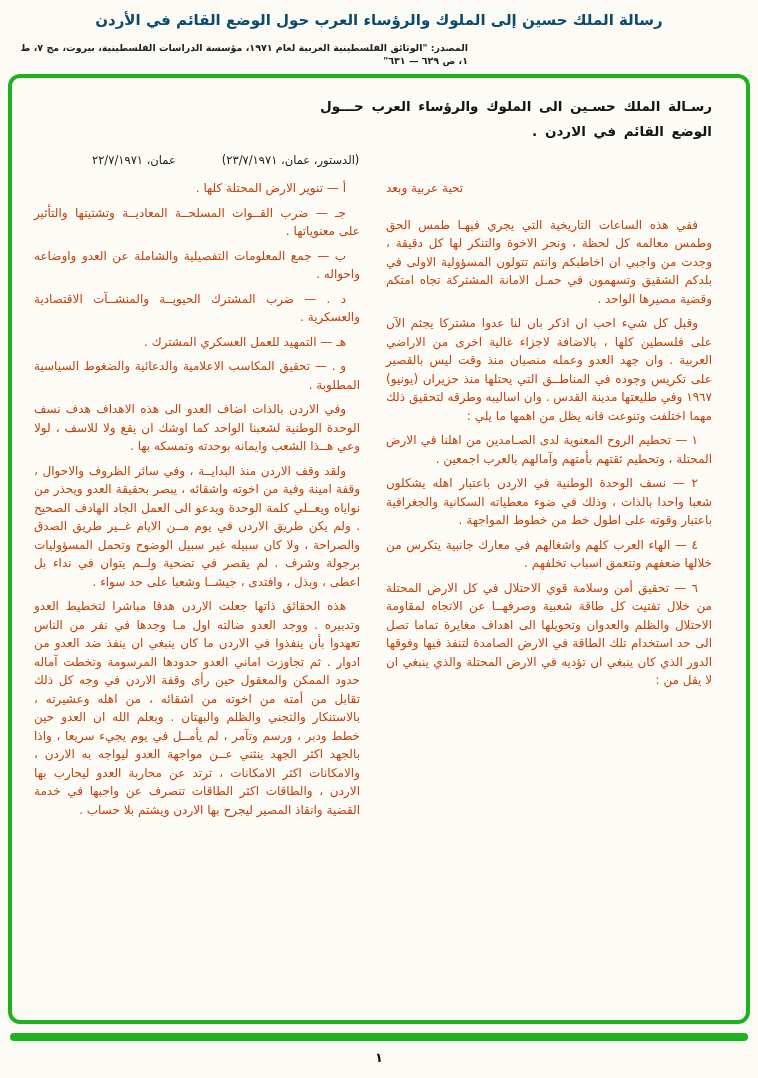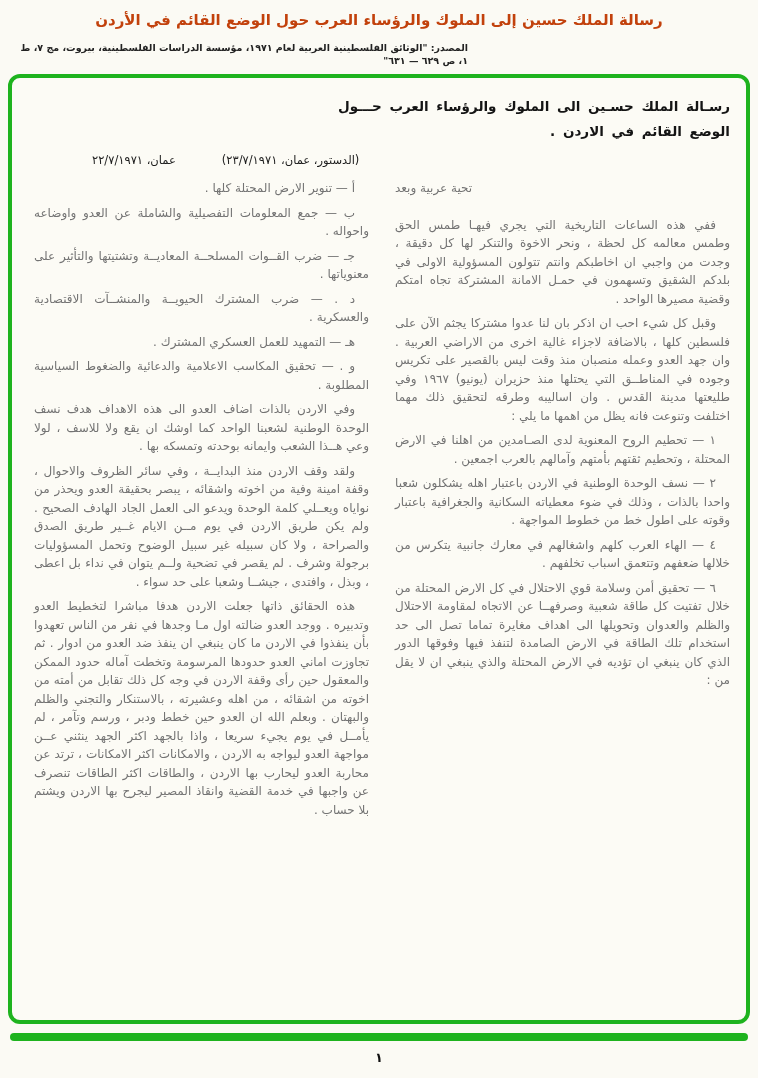--- a/index.html
+++ b/index.html
@@ -16,38 +16,38 @@
     background: #fbfaf4;
     padding: 10px 8px 0 8px;
     position: relative;
   }
   .header-title {
     direction: rtl;
     text-align: center;
     font-weight: bold;
     font-size: 15px;
     line-height: 20px;
-    color: #c2410c;
+    color: #0c4a6e;
   }
   .source-line {
     direction: rtl;
     width: 460px;
     margin-top: 11px;
     font-size: 9.5px;
     font-weight: bold;
     line-height: 13px;
     color: #222;
   }
   .doc-box {
     margin-top: 7px;
     height: 950px;
     border: 4px solid #1eb31e;
     border-radius: 12px;
     background: #fcfbf5;
-    padding: 16px 16px 10px 22px;
+    padding: 16px 34px 10px 22px;
     overflow: hidden;
   }
   .doc-title {
     direction: rtl;
     text-align: right;
     font-weight: bold;
     font-size: 13.5px;
     line-height: 25px;
     word-spacing: 3px;
     color: #141414;
@@ -64,21 +64,21 @@
   .columns {
     direction: rtl;
     display: flex;
     gap: 26px;
   }
   .col {
     flex: 1;
     font-size: 12px;
     line-height: 18.5px;
     text-align: justify;
-    color: #737373;
+    color: #c2410c;
   }
   .col p {
     margin-bottom: 6px;
     text-indent: 14px;
   }
   .col p.greet {
     text-indent: 0;
     text-align: left;
     margin-bottom: 18px;
   }
@@ -124,22 +124,22 @@
         <p>ففي هذه الساعات التاريخية التي يجري فيهـا طمس الحق وطمس معالمه كل لحظة ، ونحر الاخوة والتنكر لها كل دقيقة ، وجدت من واجبي ان اخاطبكم وانتم تتولون المسؤولية الاولى في بلدكم الشقيق وتسهمون في حمـل الامانة المشتركة تجاه امتكم وقضية مصيرها الواحد .</p>
         <p>وقبل كل شيء احب ان اذكر بان لنا عدوا مشتركا يجثم الآن على فلسطين كلها ، بالاضافة لاجزاء غالية اخرى من الاراضي العربية . وان جهد العدو وعمله منصبان منذ وقت ليس بالقصير على تكريس وجوده في المناطــق التي يحتلها منذ حزيران (يونيو) ١٩٦٧ وفي طليعتها مدينة القدس . وان اساليبه وطرقه لتحقيق ذلك مهما اختلفت وتنوعت فانه يظل من اهمها ما يلي :</p>
         <p>١ — تحطيم الروح المعنوية لدى الصـامدين من اهلنا في الارض المحتلة ، وتحطيم ثقتهم بأمتهم وآمالهم بالعرب اجمعين .</p>
         <p>٢ — نسف الوحدة الوطنية في الاردن باعتبار اهله يشكلون شعبا واحدا بالذات ، وذلك في ضوء معطياته السكانية والجغرافية باعتبار وقوته على اطول خط من خطوط المواجهة .</p>
         <p>٤ — الهاء العرب كلهم واشغالهم في معارك جانبية يتكرس من خلالها ضعفهم وتتعمق اسباب تخلفهم .</p>
         <p>٦ — تحقيق أمن وسلامة قوي الاحتلال في كل الارض المحتلة من خلال تفتيت كل طاقة شعبية وصرفهــا عن الاتجاه لمقاومة الاحتلال والظلم والعدوان وتحويلها الى اهداف مغايرة تماما تصل الى حد استخدام تلك الطاقة في الارض الصامدة لتنفذ فيها وفوقها الدور الذي كان ينبغي ان تؤديه في الارض المحتلة والذي ينبغي ان لا يقل من :</p>
       </div>
 
       <div class="col">
         <p>أ — تنوير الارض المحتلة كلها .</p>
+        <p>جـ — ضرب القــوات المسلحــة المعاديــة وتشتيتها والتأثير على معنوياتها .</p>
         <p>ب — جمع المعلومات التفصيلية والشاملة عن العدو واوضاعه واحواله .</p>
-        <p>جـ — ضرب القــوات المسلحــة المعاديــة وتشتيتها والتأثير على معنوياتها .</p>
         <p>د . — ضرب المشترك الحيويــة والمنشــآت الاقتصادية والعسكرية .</p>
         <p>هـ — التمهيد للعمل العسكري المشترك .</p>
         <p>و . — تحقيق المكاسب الاعلامية والدعائية والضغوط السياسية المطلوبة .</p>
         <p>وفي الاردن بالذات اضاف العدو الى هذه الاهداف هدف نسف الوحدة الوطنية لشعبنا الواحد كما اوشك ان يقع ولا للاسف ، لولا وعي هــذا الشعب وايمانه بوحدته وتمسكه بها .</p>
         <p>ولقد وقف الاردن منذ البدايــة ، وفي سائر الظروف والاحوال ، وقفة امينة وفية من اخوته واشقائه ، يبصر بحقيقة العدو ويحذر من نواياه ويعــلي كلمة الوحدة ويدعو الى العمل الجاد الهادف الصحيح . ولم يكن طريق الاردن في يوم مــن الايام غــير طريق الصدق والصراحة ، ولا كان سبيله غير سبيل الوضوح وتحمل المسؤوليات برجولة وشرف . لم يقصر في تضحية ولــم يتوان في نداء بل اعطى ، وبذل ، وافتدى ، جيشــا وشعبا على حد سواء .</p>
         <p>هذه الحقائق ذاتها جعلت الاردن هدفا مباشرا لتخطيط العدو وتدبيره . ووجد العدو ضالته اول مـا وجدها في نفر من الناس تعهدوا بأن ينفذوا في الاردن ما كان ينبغي ان ينفذ ضد العدو من ادوار . ثم تجاوزت اماني العدو حدودها المرسومة وتخطت آماله حدود الممكن والمعقول حين رأى وقفة الاردن في وجه كل ذلك تقابل من أمته من اخوته من اشقائه ، من اهله وعشيرته ، بالاستنكار والتجني والظلم والبهتان . وبعلم الله ان العدو حين خطط ودبر ، ورسم وتآمر ، لم يأمــل في يوم يجيء سريعا ، واذا بالجهد اكثر الجهد ينثني عــن مواجهة العدو ليواجه به الاردن ، والامكانات اكثر الامكانات ، ترتد عن محاربة العدو ليحارب بها الاردن ، والطاقات اكثر الطاقات تنصرف عن واجبها في خدمة القضية وانقاذ المصير ليجرح بها الاردن ويشتم بلا حساب .</p>
       </div>
 
     </div>
   </div>

